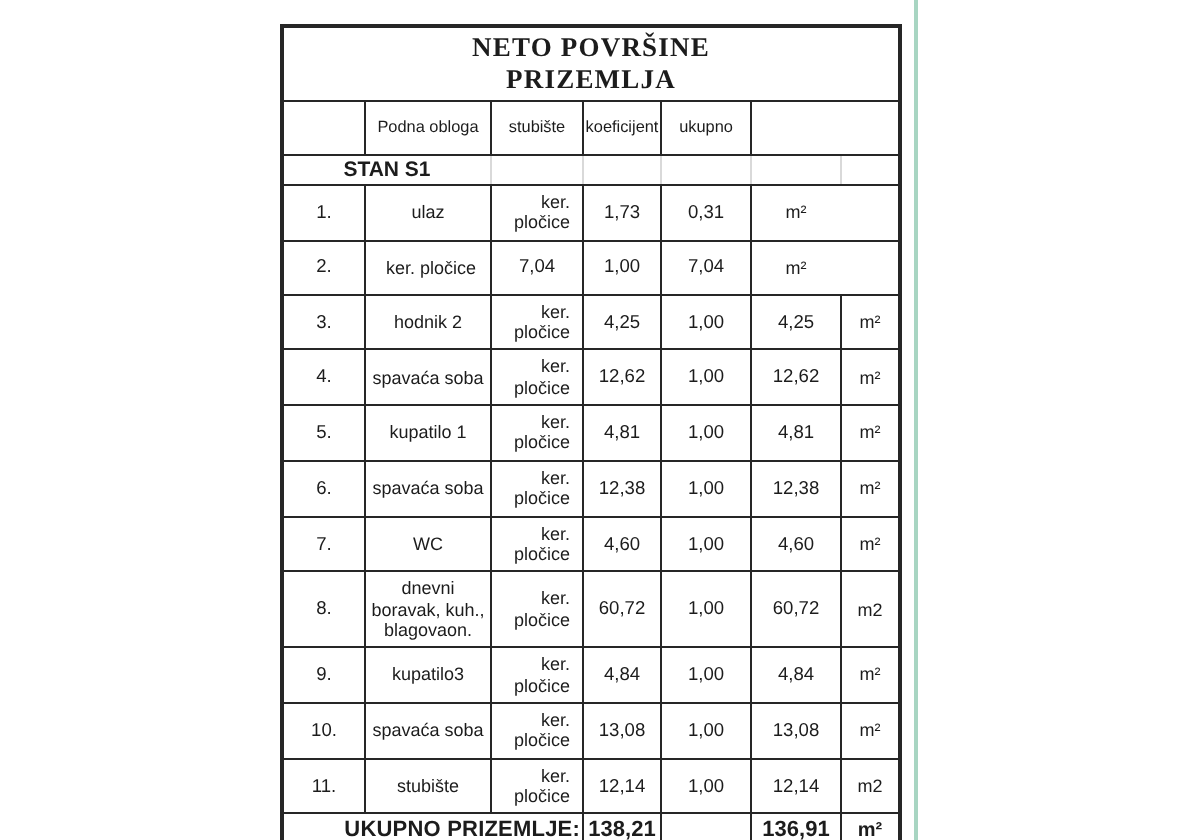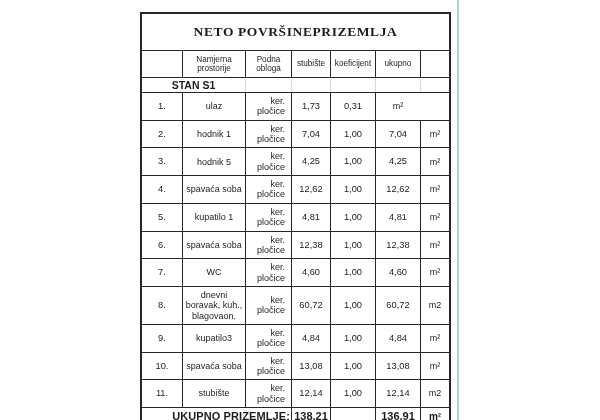--- a/index.html
+++ b/index.html
@@ -20,21 +20,21 @@
     position: absolute;
     left: 140px; top: 12px;
     width: 311px;
     box-sizing: border-box;
     border: 2px solid #262626;
     background: #ffffff;
   }
   .title-box {
     box-sizing: border-box;
     height: 36px;
-    display: flex; flex-direction: row;
+    display: flex; flex-direction: column;
     align-items: center; justify-content: center;
     font-family: "Liberation Serif", "DejaVu Serif", serif;
     font-weight: bold;
     font-size: 13.5px;
     line-height: 16px;
     letter-spacing: 0.6px;
   }
   .tr {
     display: grid;
     grid-template-columns: 40px 63px 46px 39px 45px 45px 1fr;
@@ -96,21 +96,20 @@
 
   <div class="sheet">
 
     <div class="title-box">
       <div>NETO POVRŠINE</div>
       <div>PRIZEMLJA</div>
     </div>
 
     <div class="tr header-row">
       <div class="td"></div>
-      <div class="td">Namjerna prostorije</div>
       <div class="td">Podna obloga</div>
       <div class="td">stubište</div>
       <div class="td">koeficijent</div>
       <div class="td">ukupno</div>
       <div class="td"></div>
     </div>
 
     <div class="tr stan-row">
       <div class="td stan-label">STAN S1</div>
       <div class="td faint"></div>
@@ -123,30 +122,29 @@
     <div class="tr data-row">
     <div class="td cell-num">1.</div>
     <div class="td cell-name">ulaz</div>
     <div class="td cell-floor">ker. pločice</div>
     <div class="td cell-area">1,73</div>
     <div class="td cell-coef">0,31</div>
     <div class="td cell-unit">m²</div>
   </div>
       <div class="tr data-row">
     <div class="td cell-num">2.</div>
-    <div class="td cell-name">hodnik 1</div>
     <div class="td cell-floor">ker. pločice</div>
     <div class="td cell-area">7,04</div>
     <div class="td cell-coef">1,00</div>
     <div class="td cell-total">7,04</div>
     <div class="td cell-unit">m²</div>
   </div>
       <div class="tr data-row">
     <div class="td cell-num">3.</div>
-    <div class="td cell-name">hodnik 5</div>
+    <div class="td cell-name">hodnik 2</div>
     <div class="td cell-floor">ker. pločice</div>
     <div class="td cell-area">4,25</div>
     <div class="td cell-coef">1,00</div>
     <div class="td cell-total">4,25</div>
     <div class="td cell-unit">m²</div>
   </div>
       <div class="tr data-row">
     <div class="td cell-num">4.</div>
     <div class="td cell-name">spavaća soba</div>
     <div class="td cell-floor">ker. pločice</div>

